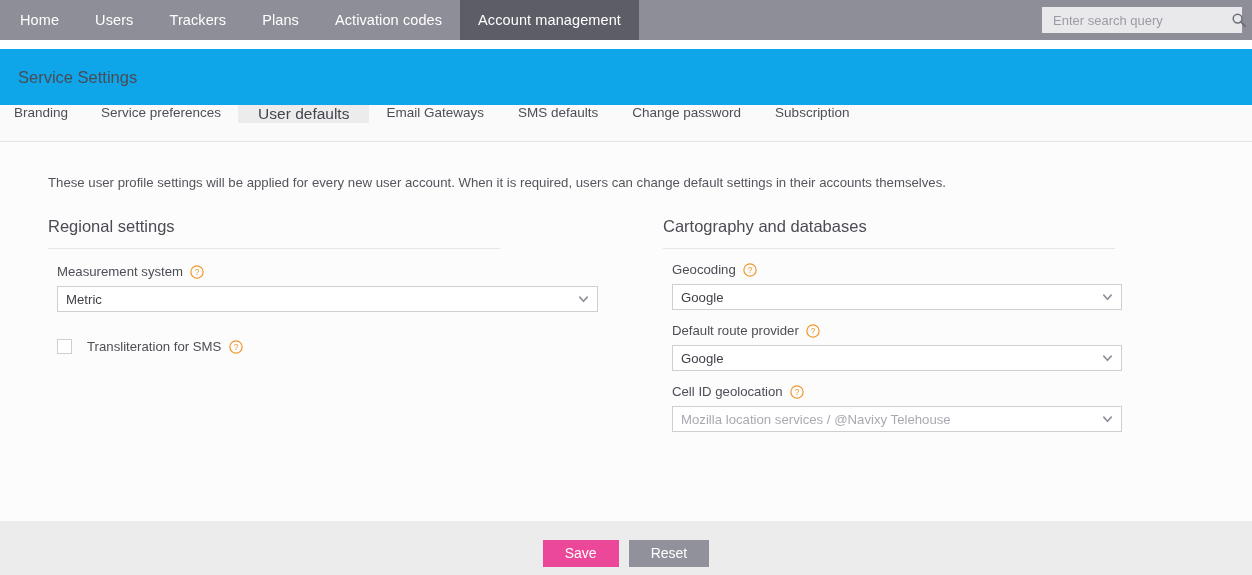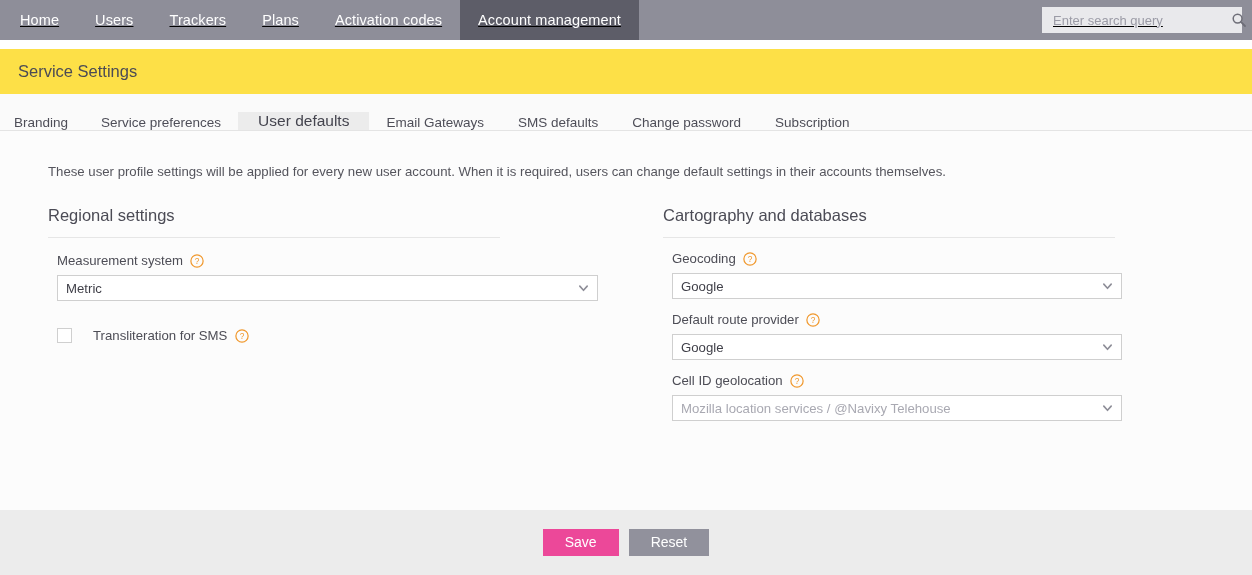--- a/index.html
+++ b/index.html
@@ -11,21 +11,20 @@
     overflow: hidden;
   }
 
   
   .topnav {
     position: relative;
     height: 40px;
     background: #8e8e99;
     display: flex;
     align-items: stretch;
-    text-decoration: underline;
   }
   .nav-item {
     display: flex;
     align-items: center;
     padding: 0 18px;
     color: #ffffff;
     font-size: 14.5px;
     letter-spacing: .1px;
     white-space: nowrap;
     cursor: pointer;
@@ -55,38 +54,38 @@
     height: 100%;
   }
   .search-input::placeholder { color: #9b9ba6; }
   .search-icon { width: 16px; height: 16px; flex: 0 0 auto; display:block; }
 
   
   .gap-strip { height: 9px; background: #ffffff; }
 
   
   .title-band {
-    height: 45px;
-    background: #fde047;
+    height: 56px;
+    background: #0ea5e9;
     display: flex;
     align-items: center;
     padding-left: 18px;
   }
   .page-title {
     font-size: 16.5px;
     color: #4b4b55;
     font-weight: normal;
   }
 
   
   .tabstrip {
     height: 37px;
     background: #fafafa;
     display: flex;
-    align-items: flex-end;
+    align-items: flex-start;
     border-bottom: 1px solid #e4e4e4;
   }
   .tab {
     display: flex;
     align-items: center;
     padding: 0 17px;
     font-size: 13.5px;
     color: #4e4e58;
     white-space: nowrap;
     cursor: pointer;
@@ -156,21 +155,21 @@
     position: absolute;
     right: 7px; top: 50%;
     transform: translateY(-50%);
     width: 13px; height: 13px;
     display: block;
   }
 
   .checkbox-row {
     display: flex;
     align-items: flex-start;
-    gap: 8px;
+    gap: 2px;
     padding-top: 27px;
     padding-left: 9px;
     font-size: 13.2px;
     color: #4d4d56;
   }
   .cbox {
     width: 15px; height: 15px;
     border: 1px solid #cfcfcf;
     background: #ffffff;
     flex: 0 0 auto;

